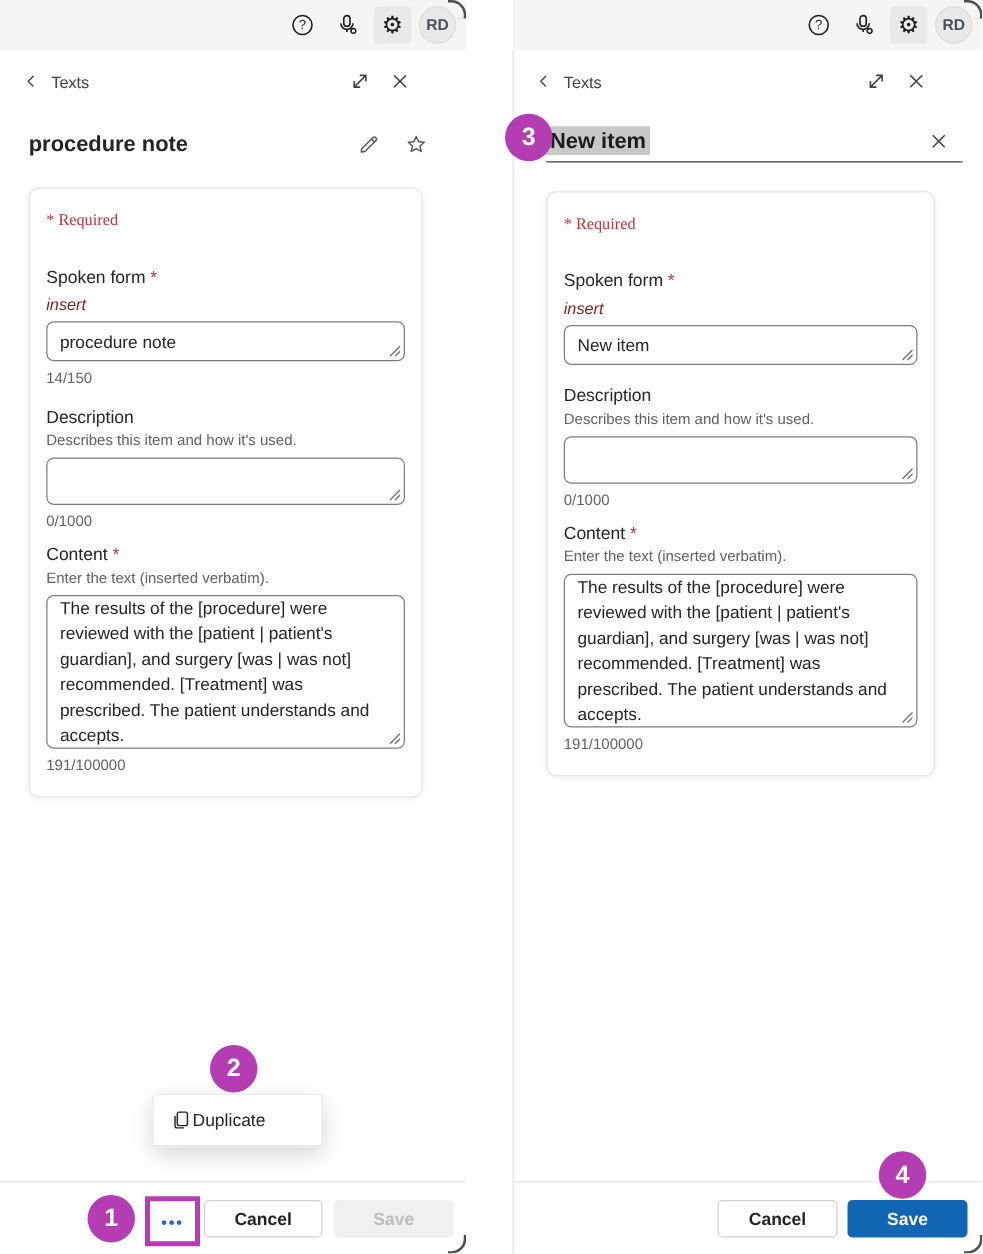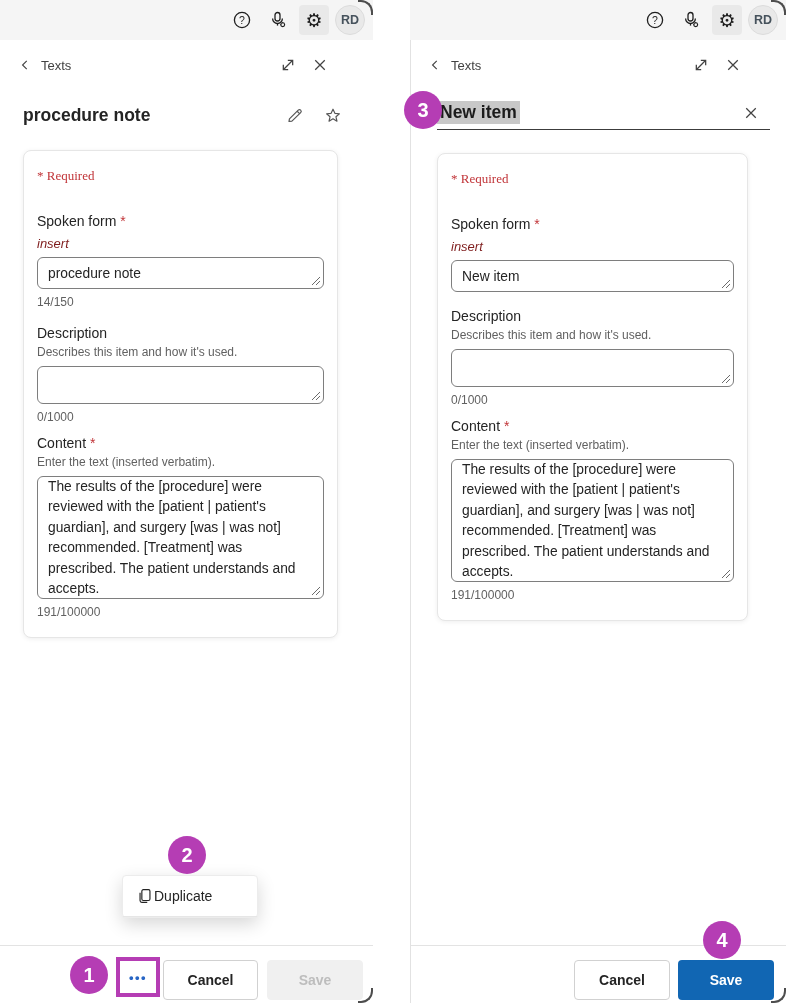--- a/index.html
+++ b/index.html
@@ -56,21 +56,21 @@
   .box-spoken{height:32px;line-height:19px;margin-top:0;}
   .box-desc{height:38px;}
   .box-content{height:123px;line-height:20.4px;padding-top:0;}
   .counter{font-size:12px;color:#616161;margin-top:6px;}
   .gap-desc{margin-top:16px;}
   .gap-content{margin-top:11px;}
   .resize-grip{position:absolute;right:2px;bottom:2px;width:10px;height:10px;color:#6b6b6b;cursor:nwse-resize;}
 
   
   .footer{position:absolute;left:0;right:0;bottom:0;height:57px;background:#fff;border-top:1px solid #e3e3e3;}
-  .btn{position:absolute;top:14px;height:40px;border-radius:4px;font-size:14px;font-weight:bold;
+  .btn{position:absolute;top:14px;height:30px;border-radius:4px;font-size:14px;font-weight:bold;
     display:flex;align-items:center;justify-content:center;box-sizing:border-box;cursor:pointer;}
   .btn-cancel{left:163px;width:95px;background:#fff;border:1px solid #d1d1d1;color:#242424;}
   #panel-right .btn-cancel{left:164px;width:96px;}
   .btn-save-disabled{left:267px;width:96px;background:#f0f0f0;border:1px solid #f0f0f0;color:#bdbdbd;cursor:default;}
   .btn-save{left:268px;width:96px;background:var(--accent,#1166b3);border:none;color:#fff;}
   .more-box{position:absolute;left:116px;top:11px;width:44px;height:40px;border:4px solid var(--magenta,#b53db4);
     background:#fff;display:flex;align-items:center;justify-content:center;box-sizing:border-box;cursor:pointer;}
   .more-dots{color:#2866c5;font-size:13px;font-weight:bold;letter-spacing:1.5px;line-height:1;}
 
   

